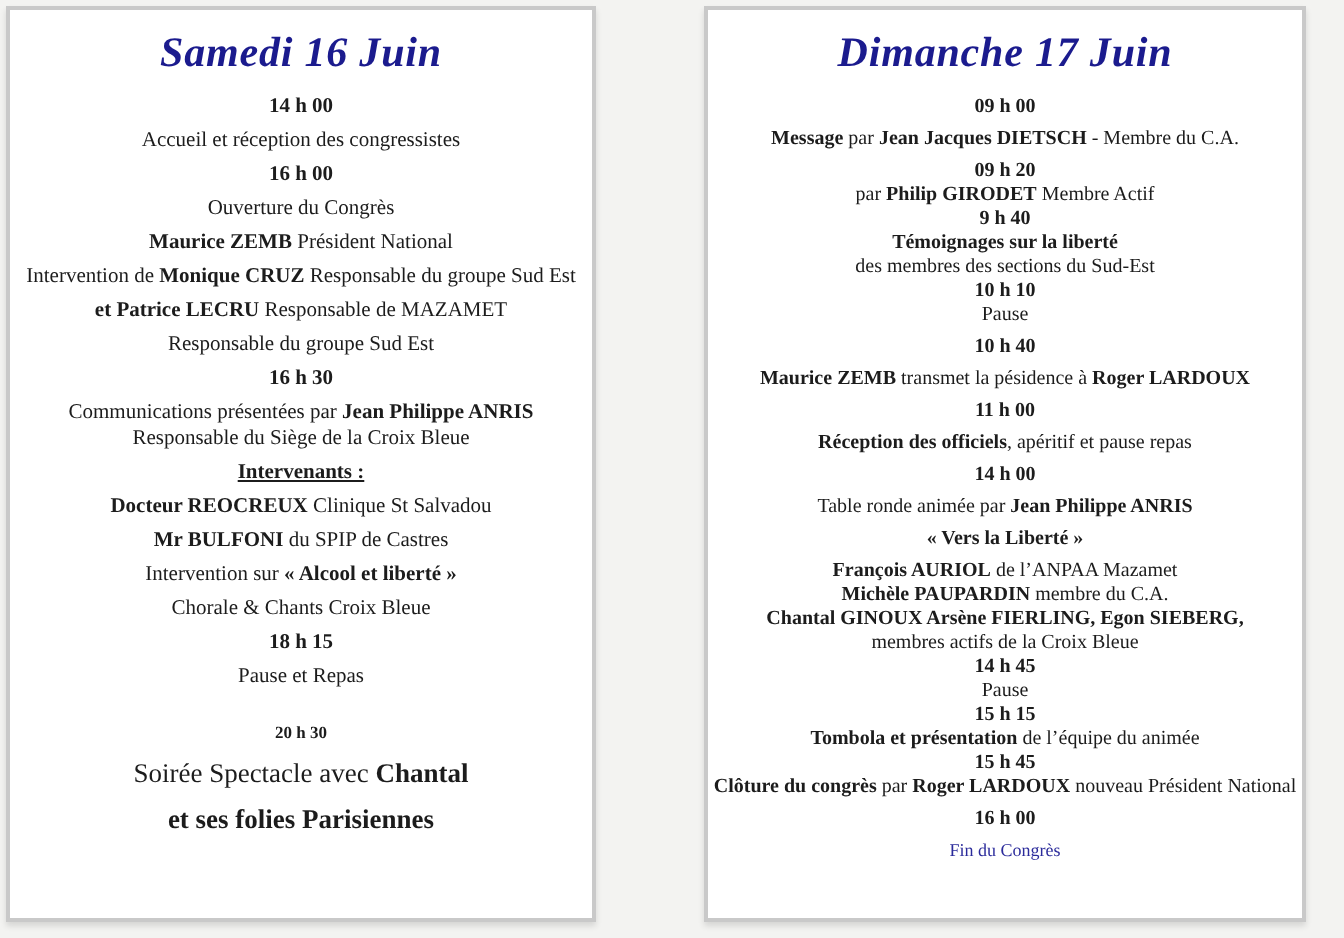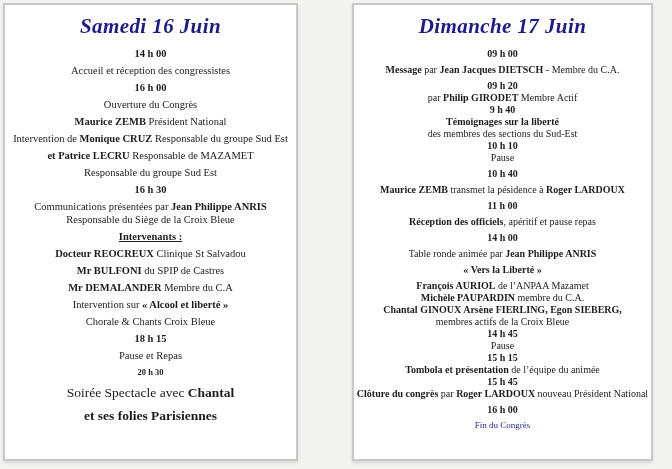--- a/index.html
+++ b/index.html
@@ -41,21 +41,21 @@
   .line {
     font-size: 10.5px;
     line-height: 12px;
     margin-top: 5px;
     color: var(--text-color);
     white-space: nowrap;
   }
   .page-right .line { font-size: 10px; line-height: 11px; }
   .b { font-weight: bold; }
   .tight { margin-top: 1px; }
-  .gap-top { margin-top: 4px; }
+  .gap-top { margin-top: 15px; }
   .small { font-size: 8.5px !important; }
   .page-right .small { font-size: 9px !important; }
   .large { font-size: 13.5px !important; line-height: 16px; margin-top: 7px; }
   .underline { text-decoration: underline; }
   .blue { color: var(--footer-blue); }
 </style>
 </head>
 <body>
 
 <div class="canvas">
@@ -70,21 +70,20 @@
         <div class="line"><span class="b">Maurice ZEMB</span><span class="r"> Président National</span></div>
         <div class="line"><span class="r">Intervention de </span><span class="b">Monique CRUZ</span><span class="r"> Responsable du groupe Sud Est</span></div>
         <div class="line"><span class="b">et Patrice LECRU</span><span class="r"> Responsable de MAZAMET</span></div>
         <div class="line"><span class="r">Responsable du groupe Sud Est</span></div>
         <div class="line"><span class="b">16 h 30</span></div>
         <div class="line"><span class="r">Communications présentées par </span><span class="b">Jean Philippe ANRIS</span></div>
         <div class="line tight"><span class="r">Responsable du Siège de la Croix Bleue</span></div>
         <div class="line underline"><span class="b">Intervenants :</span></div>
         <div class="line"><span class="b">Docteur REOCREUX</span><span class="r"> Clinique St Salvadou</span></div>
         <div class="line"><span class="b">Mr BULFONI</span><span class="r"> du SPIP de Castres</span></div>
-        <div class="line"><span class="b">Mr DEMALANDER</span><span class="r"> Membre du C.A</span></div>
         <div class="line"><span class="r">Intervention sur </span><span class="b">« Alcool et liberté »</span></div>
         <div class="line"><span class="r">Chorale &amp; Chants Croix Bleue</span></div>
         <div class="line"><span class="b">18 h 15</span></div>
         <div class="line"><span class="r">Pause et Repas</span></div>
         <div class="line small gap-top"><span class="b">20 h 30</span></div>
         <div class="line large"><span class="r">Soirée Spectacle avec </span><span class="b">Chantal</span></div>
         <div class="line large"><span class="b">et ses folies Parisiennes</span></div>
       </div>
   </div>
 

